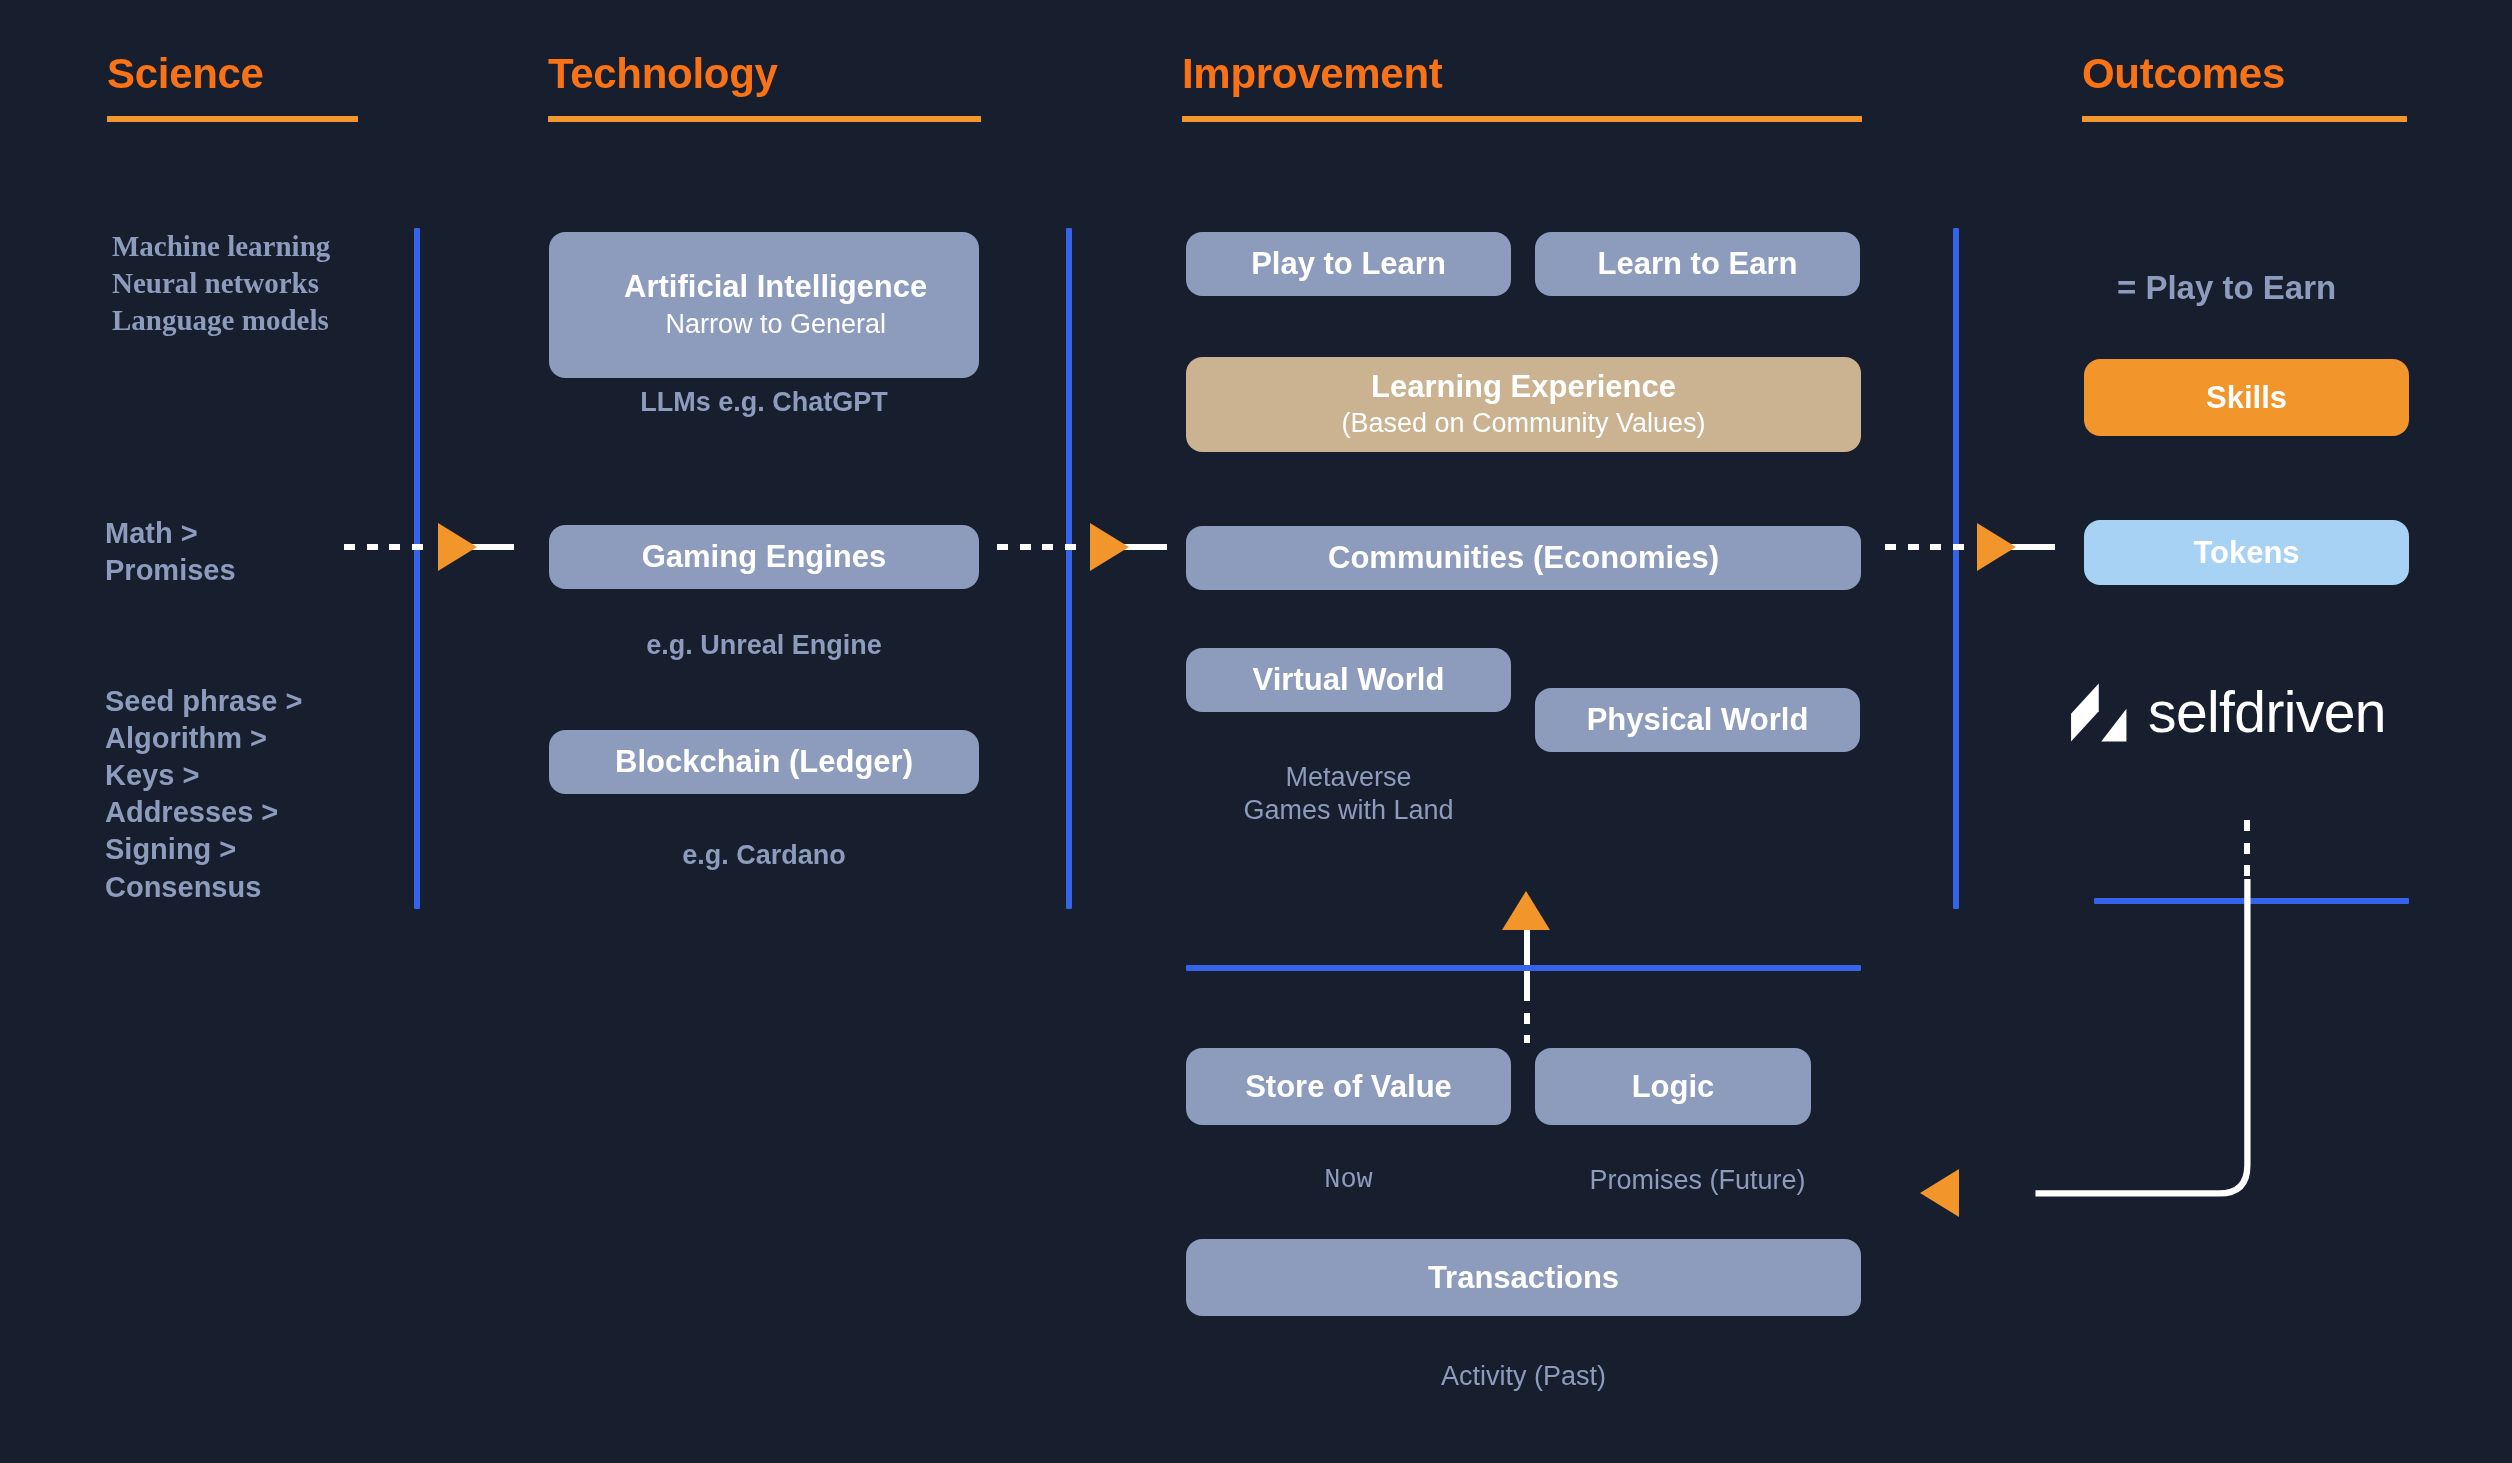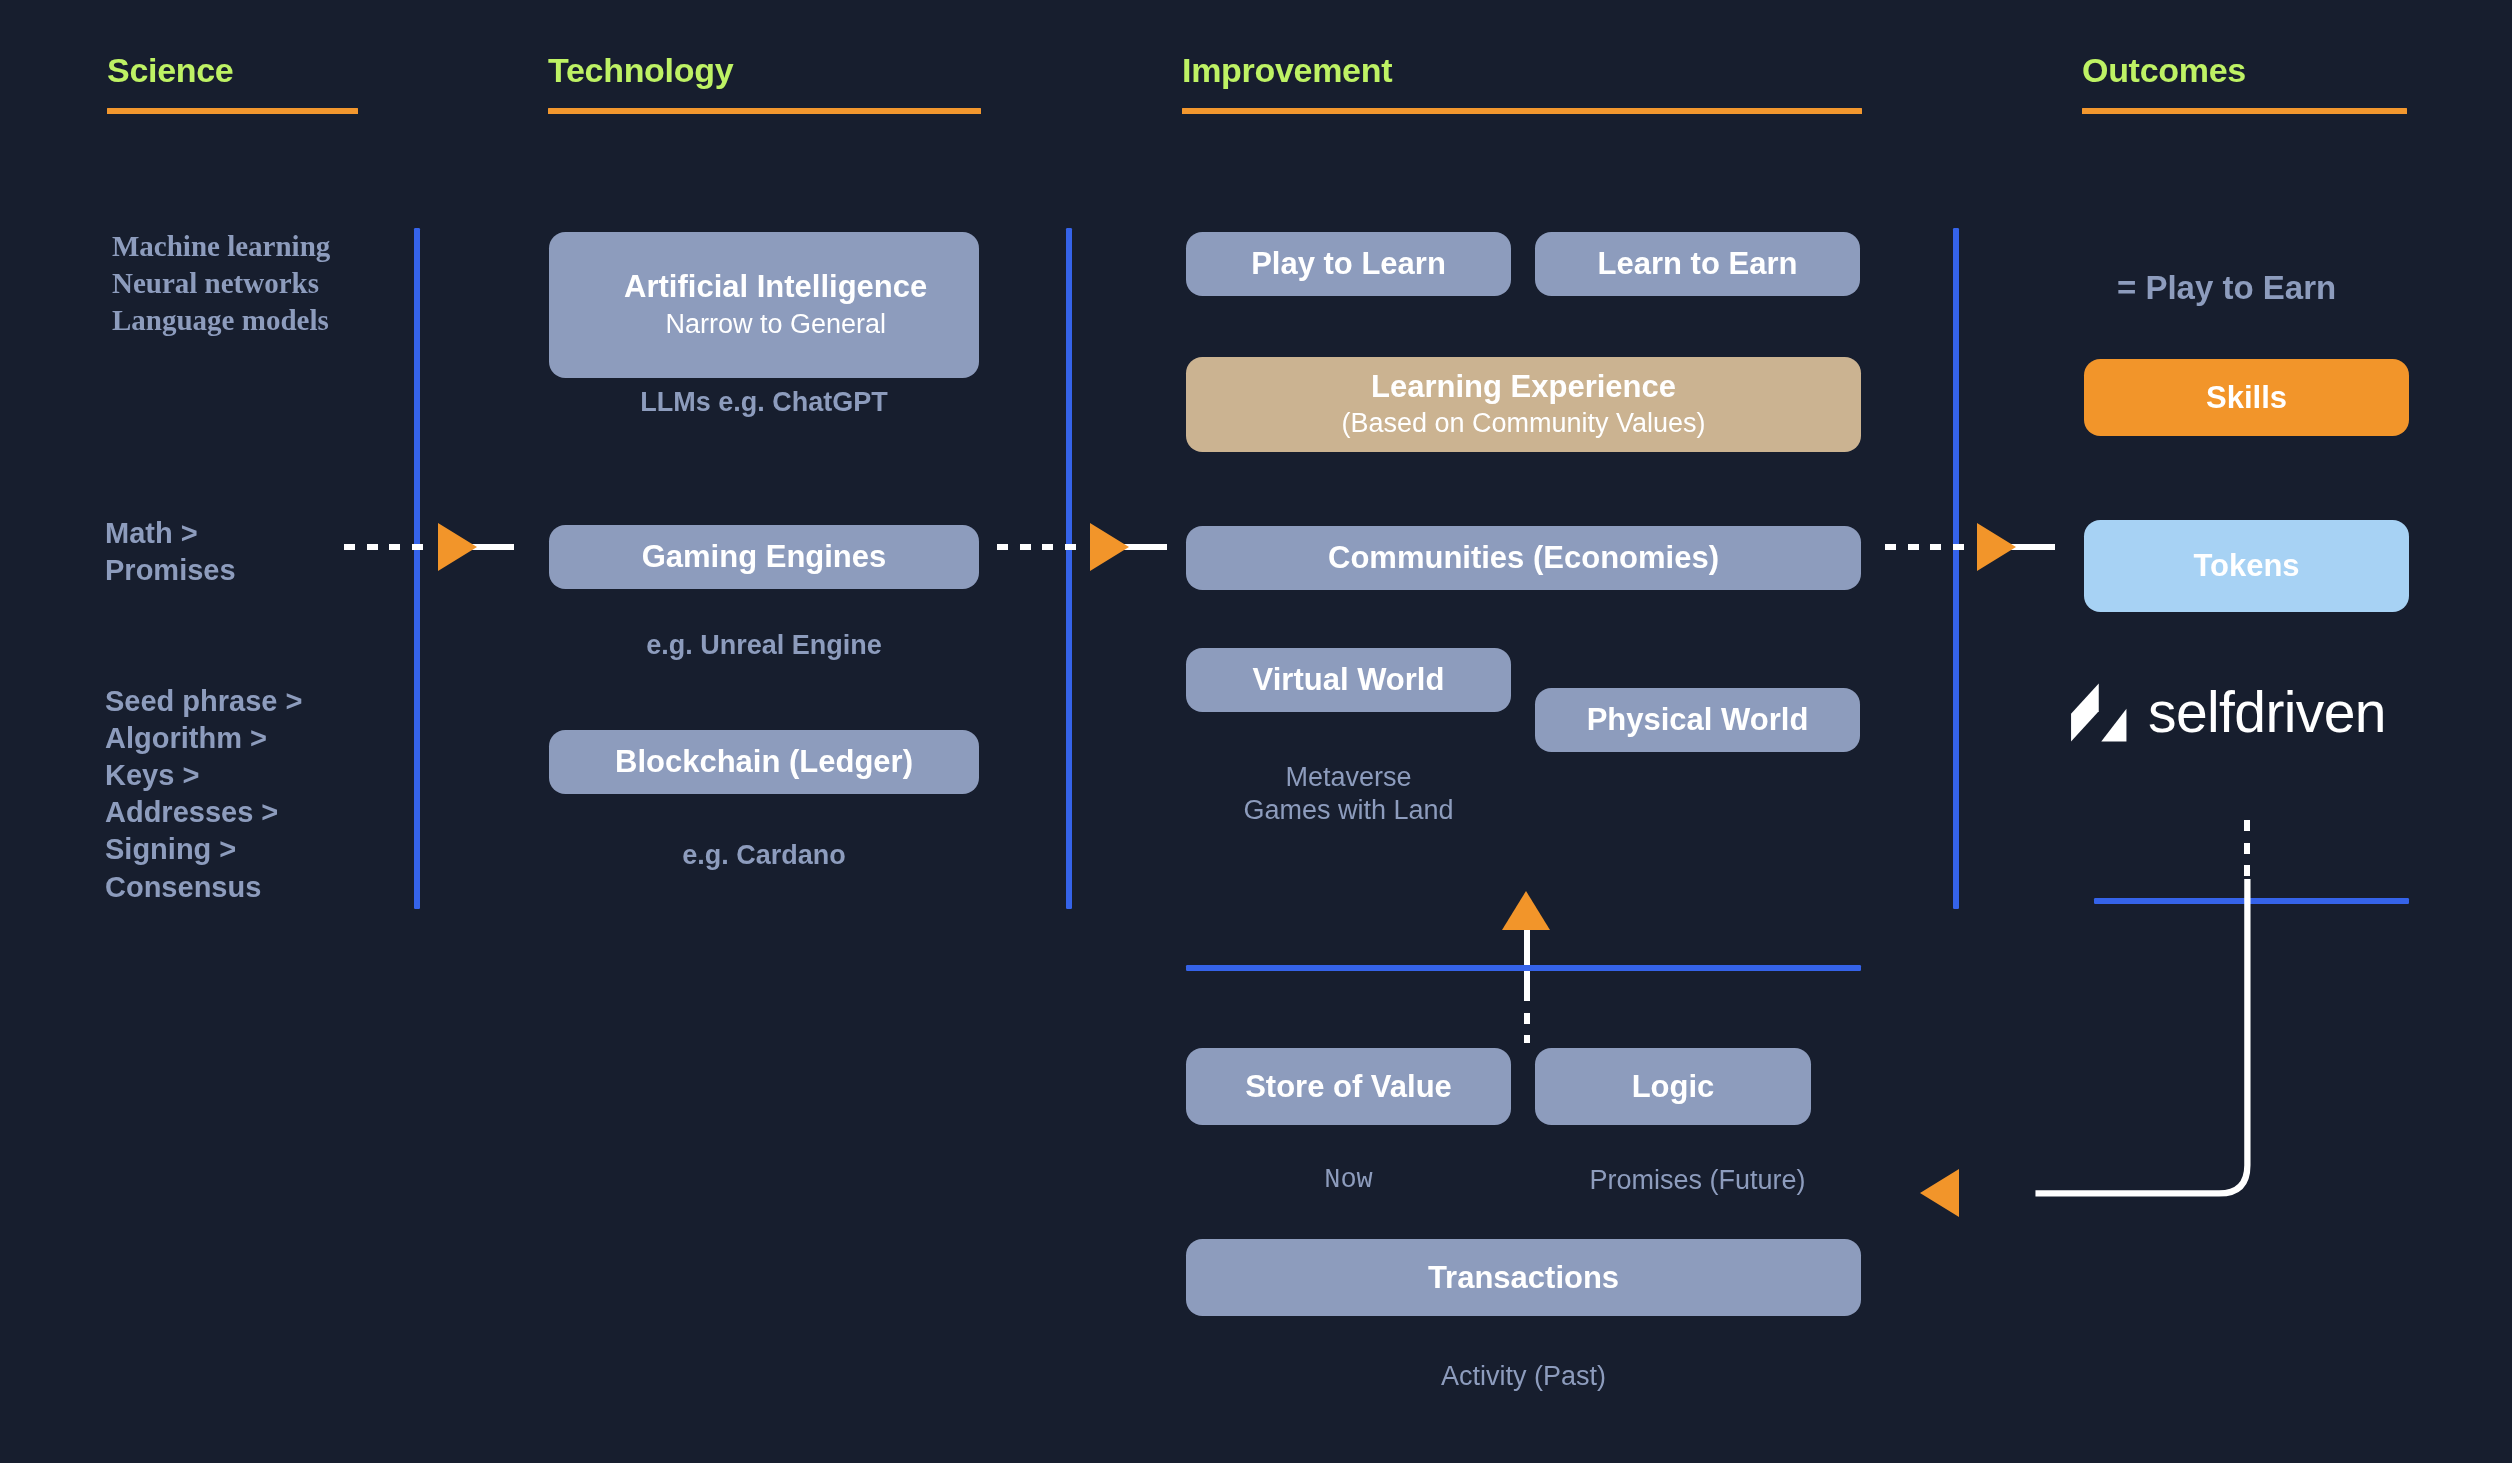--- a/index.html
+++ b/index.html
@@ -11,22 +11,22 @@
     position: relative;
     width: 2512px;
     height: 1463px;
     background: #171e2e;
     overflow: hidden;
   }
 
   
   .col-head { position: absolute; }
   .col-head .htitle {
-    color: #bef264;
-    font-size: 34px;
+    color: #f97316;
+    font-size: 42px;
     font-weight: 700;
     letter-spacing: -0.3px;
     line-height: 1;
     white-space: nowrap;
   }
   .col-head .hrule {
     margin-top: 21.4px;
     height: 5.7px;
     background: #f2972e;
     border-radius: 0.6px;
@@ -309,21 +309,21 @@
     <div class="solid" style="left:113px; width:57px;"></div>
   </div>
   <div class="tri-right" style="left:1977px; top:523px;"></div>
 
   <div class="eq-label" style="left:2117px; top:269px;">= Play to Earn</div>
 
   <div class="card orange" style="left:2084px; top:359px; width:325px; height:77px;">
     <div class="t1">Skills</div>
   </div>
 
-  <div class="card lightblue" style="left:2084px; top:520px; width:325px; height:92px;">
+  <div class="card lightblue" style="left:2084px; top:520px; width:325px; height:65px;">
     <div class="t1">Tokens</div>
   </div>
 
   <div class="logo" style="left:2066px; top:681px;">
     <svg width="68" height="63" viewBox="0 0 108 100">
       <polygon points="52,4 52,48 8,96 8,52" fill="#ffffff"></polygon>
       <polygon points="96,44 96,96 56,96" fill="#ffffff"></polygon>
     </svg>
     <div class="wordmark">selfdriven</div>
   </div>

